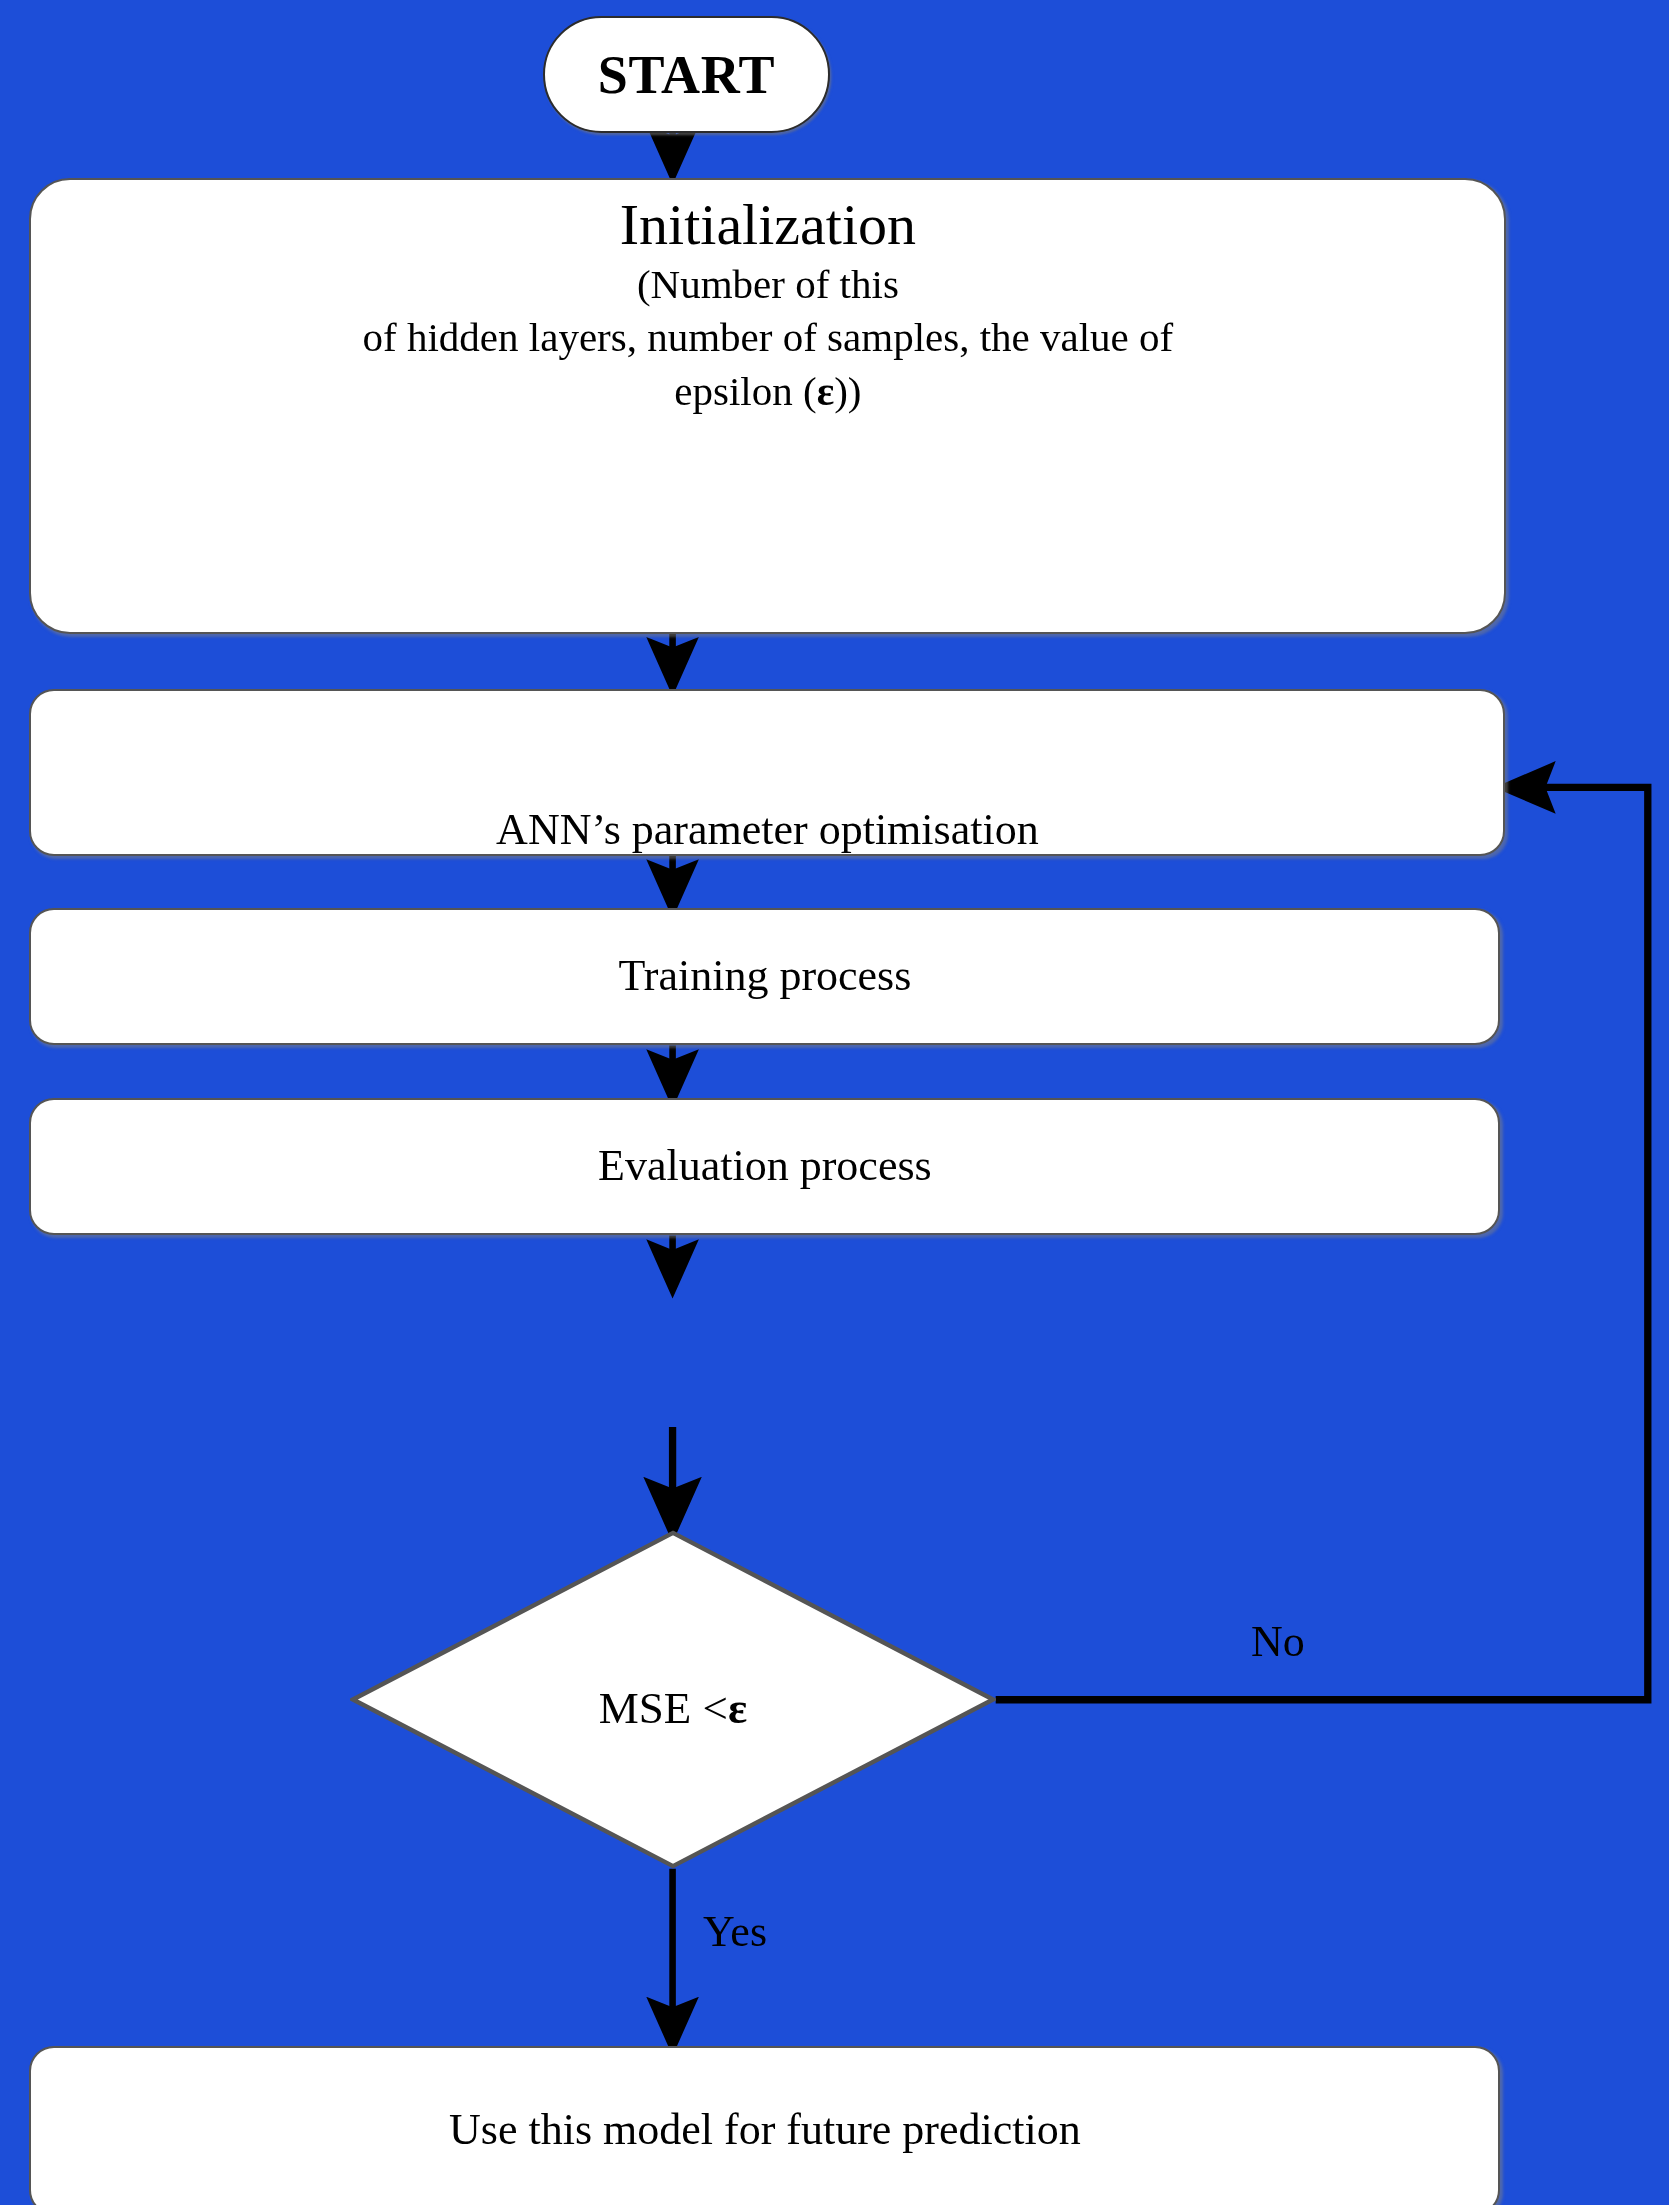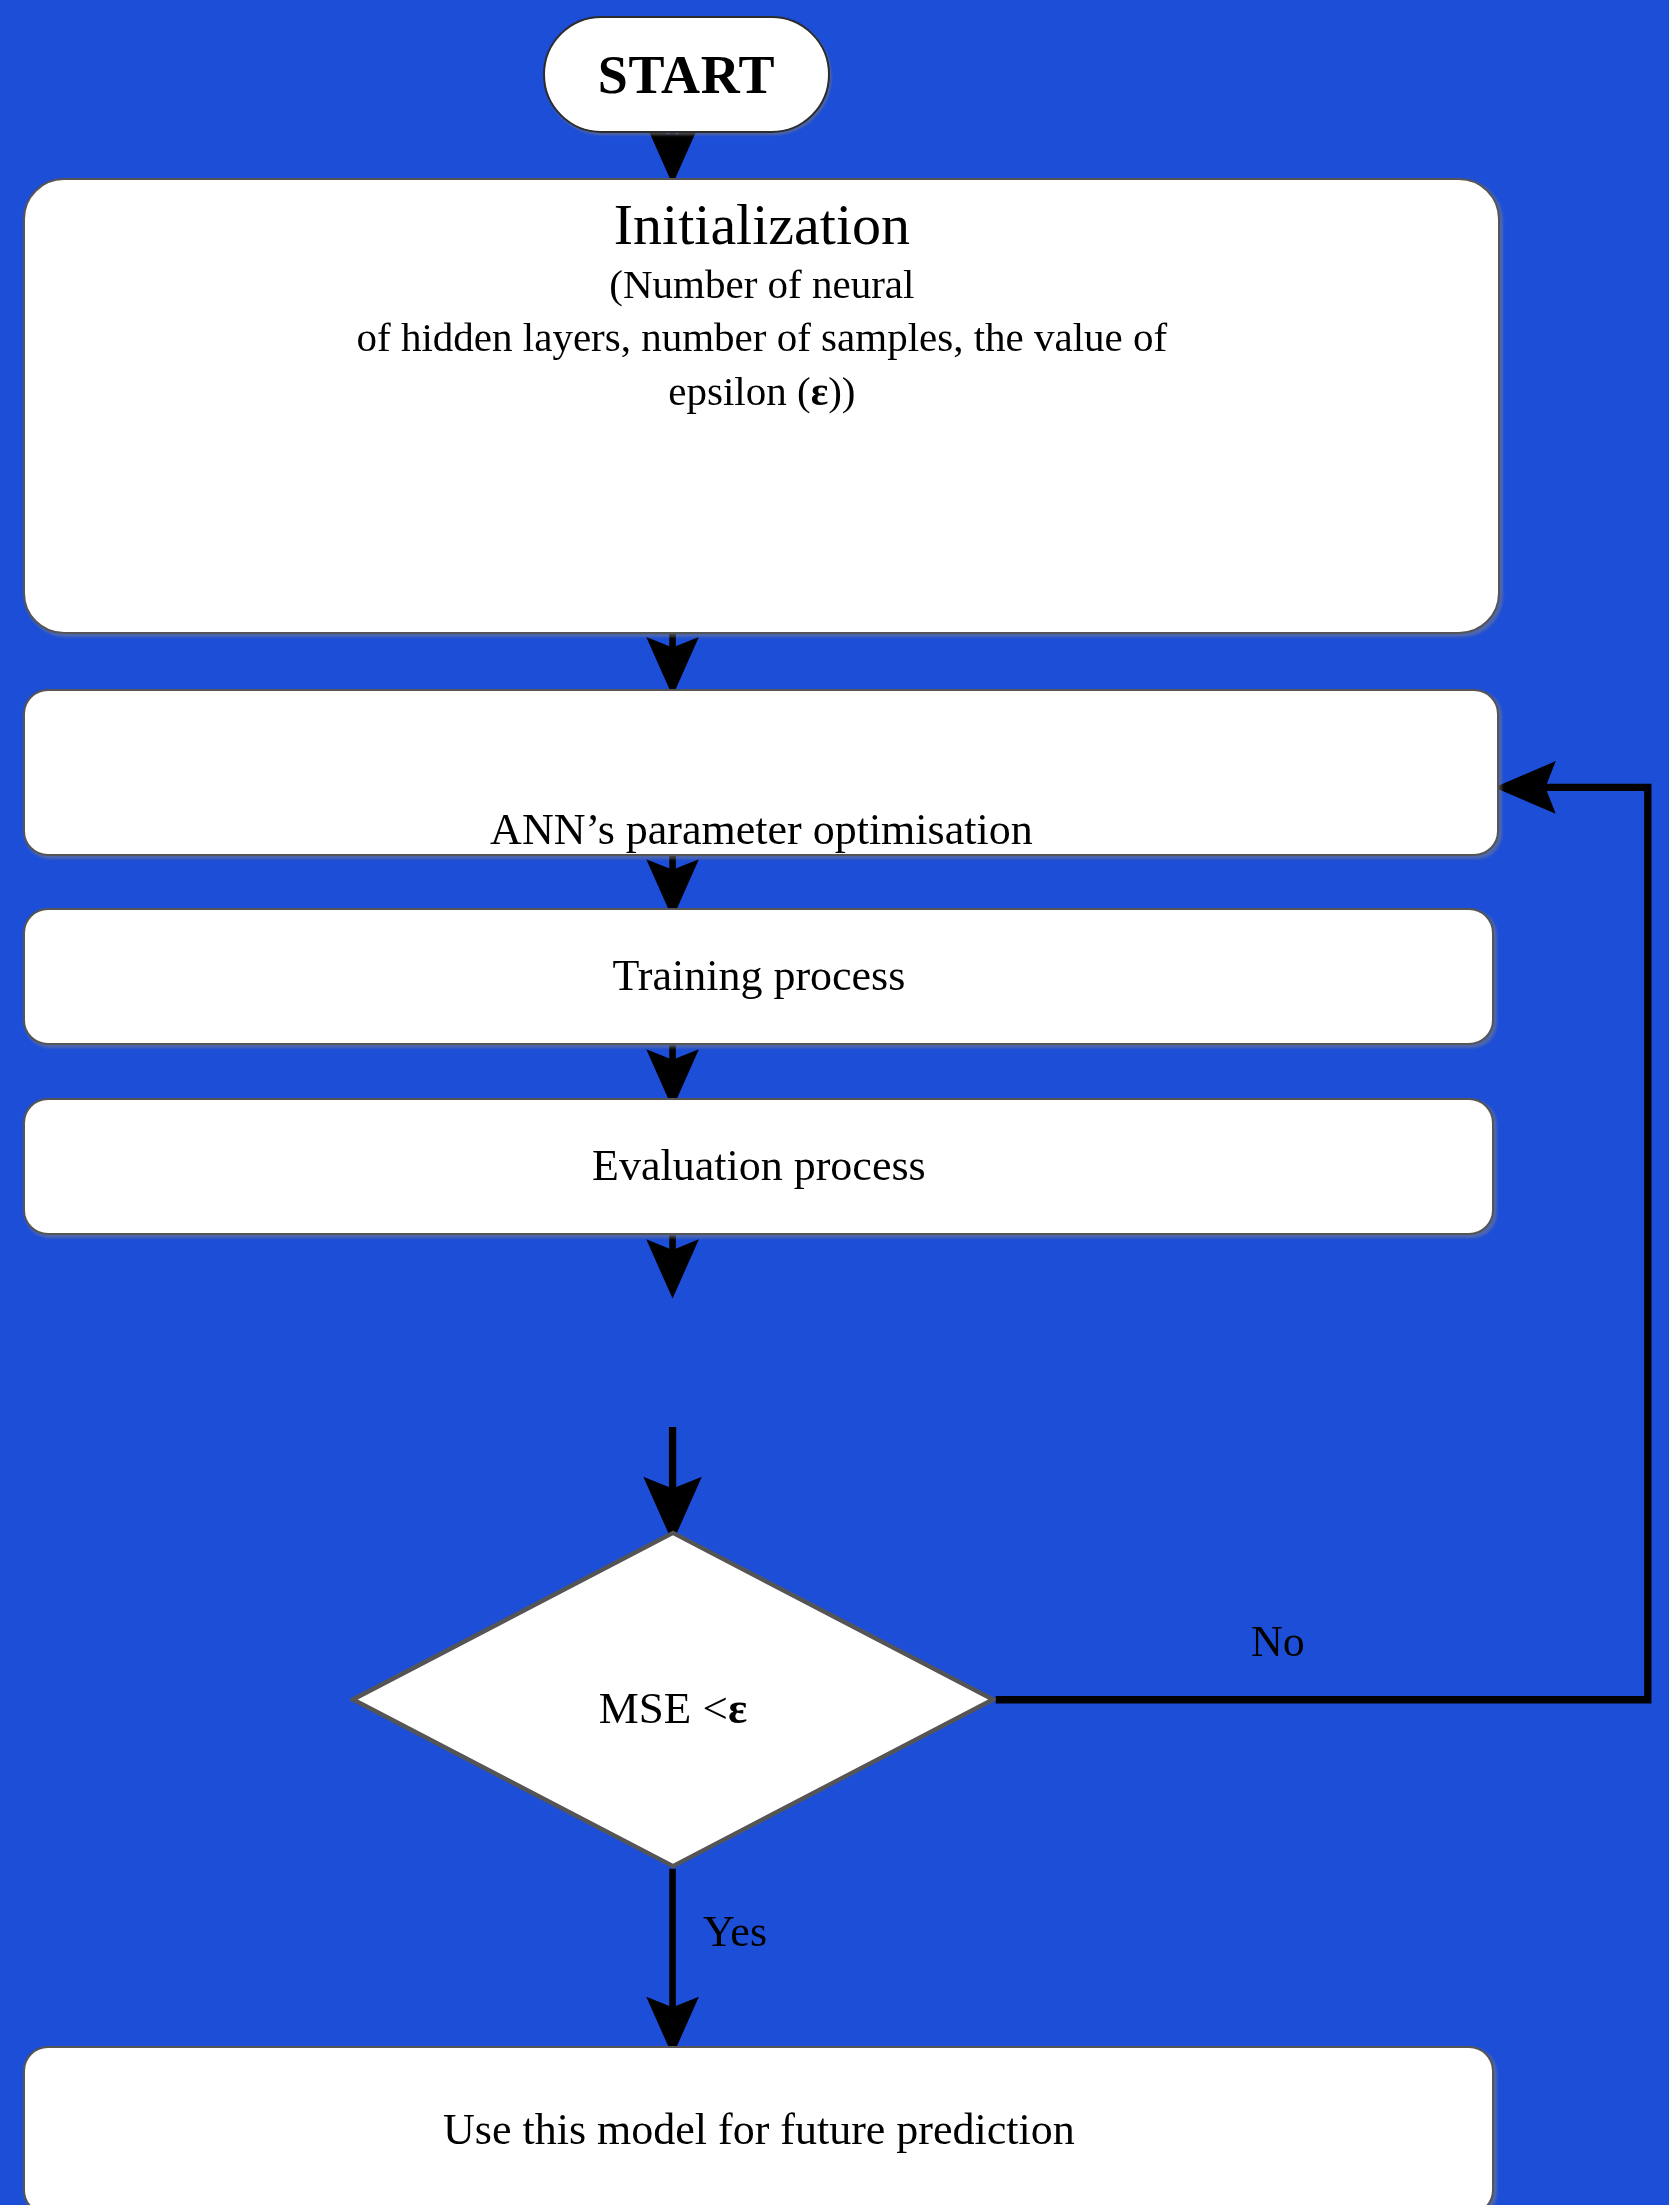--- a/index.html
+++ b/index.html
@@ -36,20 +36,21 @@
     font-weight: bold;
     font-size: 54px;
     letter-spacing: 0.7px;
     line-height: 1;
   }
   
   .process {
     border: 2.2px solid #555555;
     border-radius: 25px;
     box-shadow: 2.2px 2.9px 2.9px rgba(130,130,130,0.5);
+    margin-left: 6px;
   }
   .process .label {
     font-size: 44px;
     line-height: 1.06;
     white-space: nowrap;
   }
   
   .init {
     border-radius: 41px;
     padding: 7.3px 22px 10.2px 22px;
@@ -130,21 +131,21 @@
 
     <line x1="920" y1="2556" x2="920" y2="2796" stroke="#000000" stroke-width="9" marker-end="url(#ah)"></line>
   </svg>
 
   <div class="node terminator" style="left:543px; top:16px; width:287px; height:117px;">
     <span class="label">START</span>
   </div>
 
   <div class="node process init" style="left:23.4px; top:178px; width:1477px; height:456px;">
     <span class="heading">Initialization</span>
-    <span class="body-line">(Number of neural</span>
+    <span class="body-line">(Number of this</span>
     <span class="body-line">of hidden layers, number of samples, the  value of</span>
     <span class="body-line"><span>epsilon (</span><span class="eps-b">ε</span><span>))</span></span>
   </div>
 
   <div class="node process" style="left:23.4px; top:689px; width:1476px; height:167px;justify-content:flex-end;">
     <span class="label">ANN’s parameter optimisation</span>
   </div>
 
   <div class="node process" style="left:23.4px; top:908px; width:1471px; height:137px;">
     <span class="label">Training process</span>

